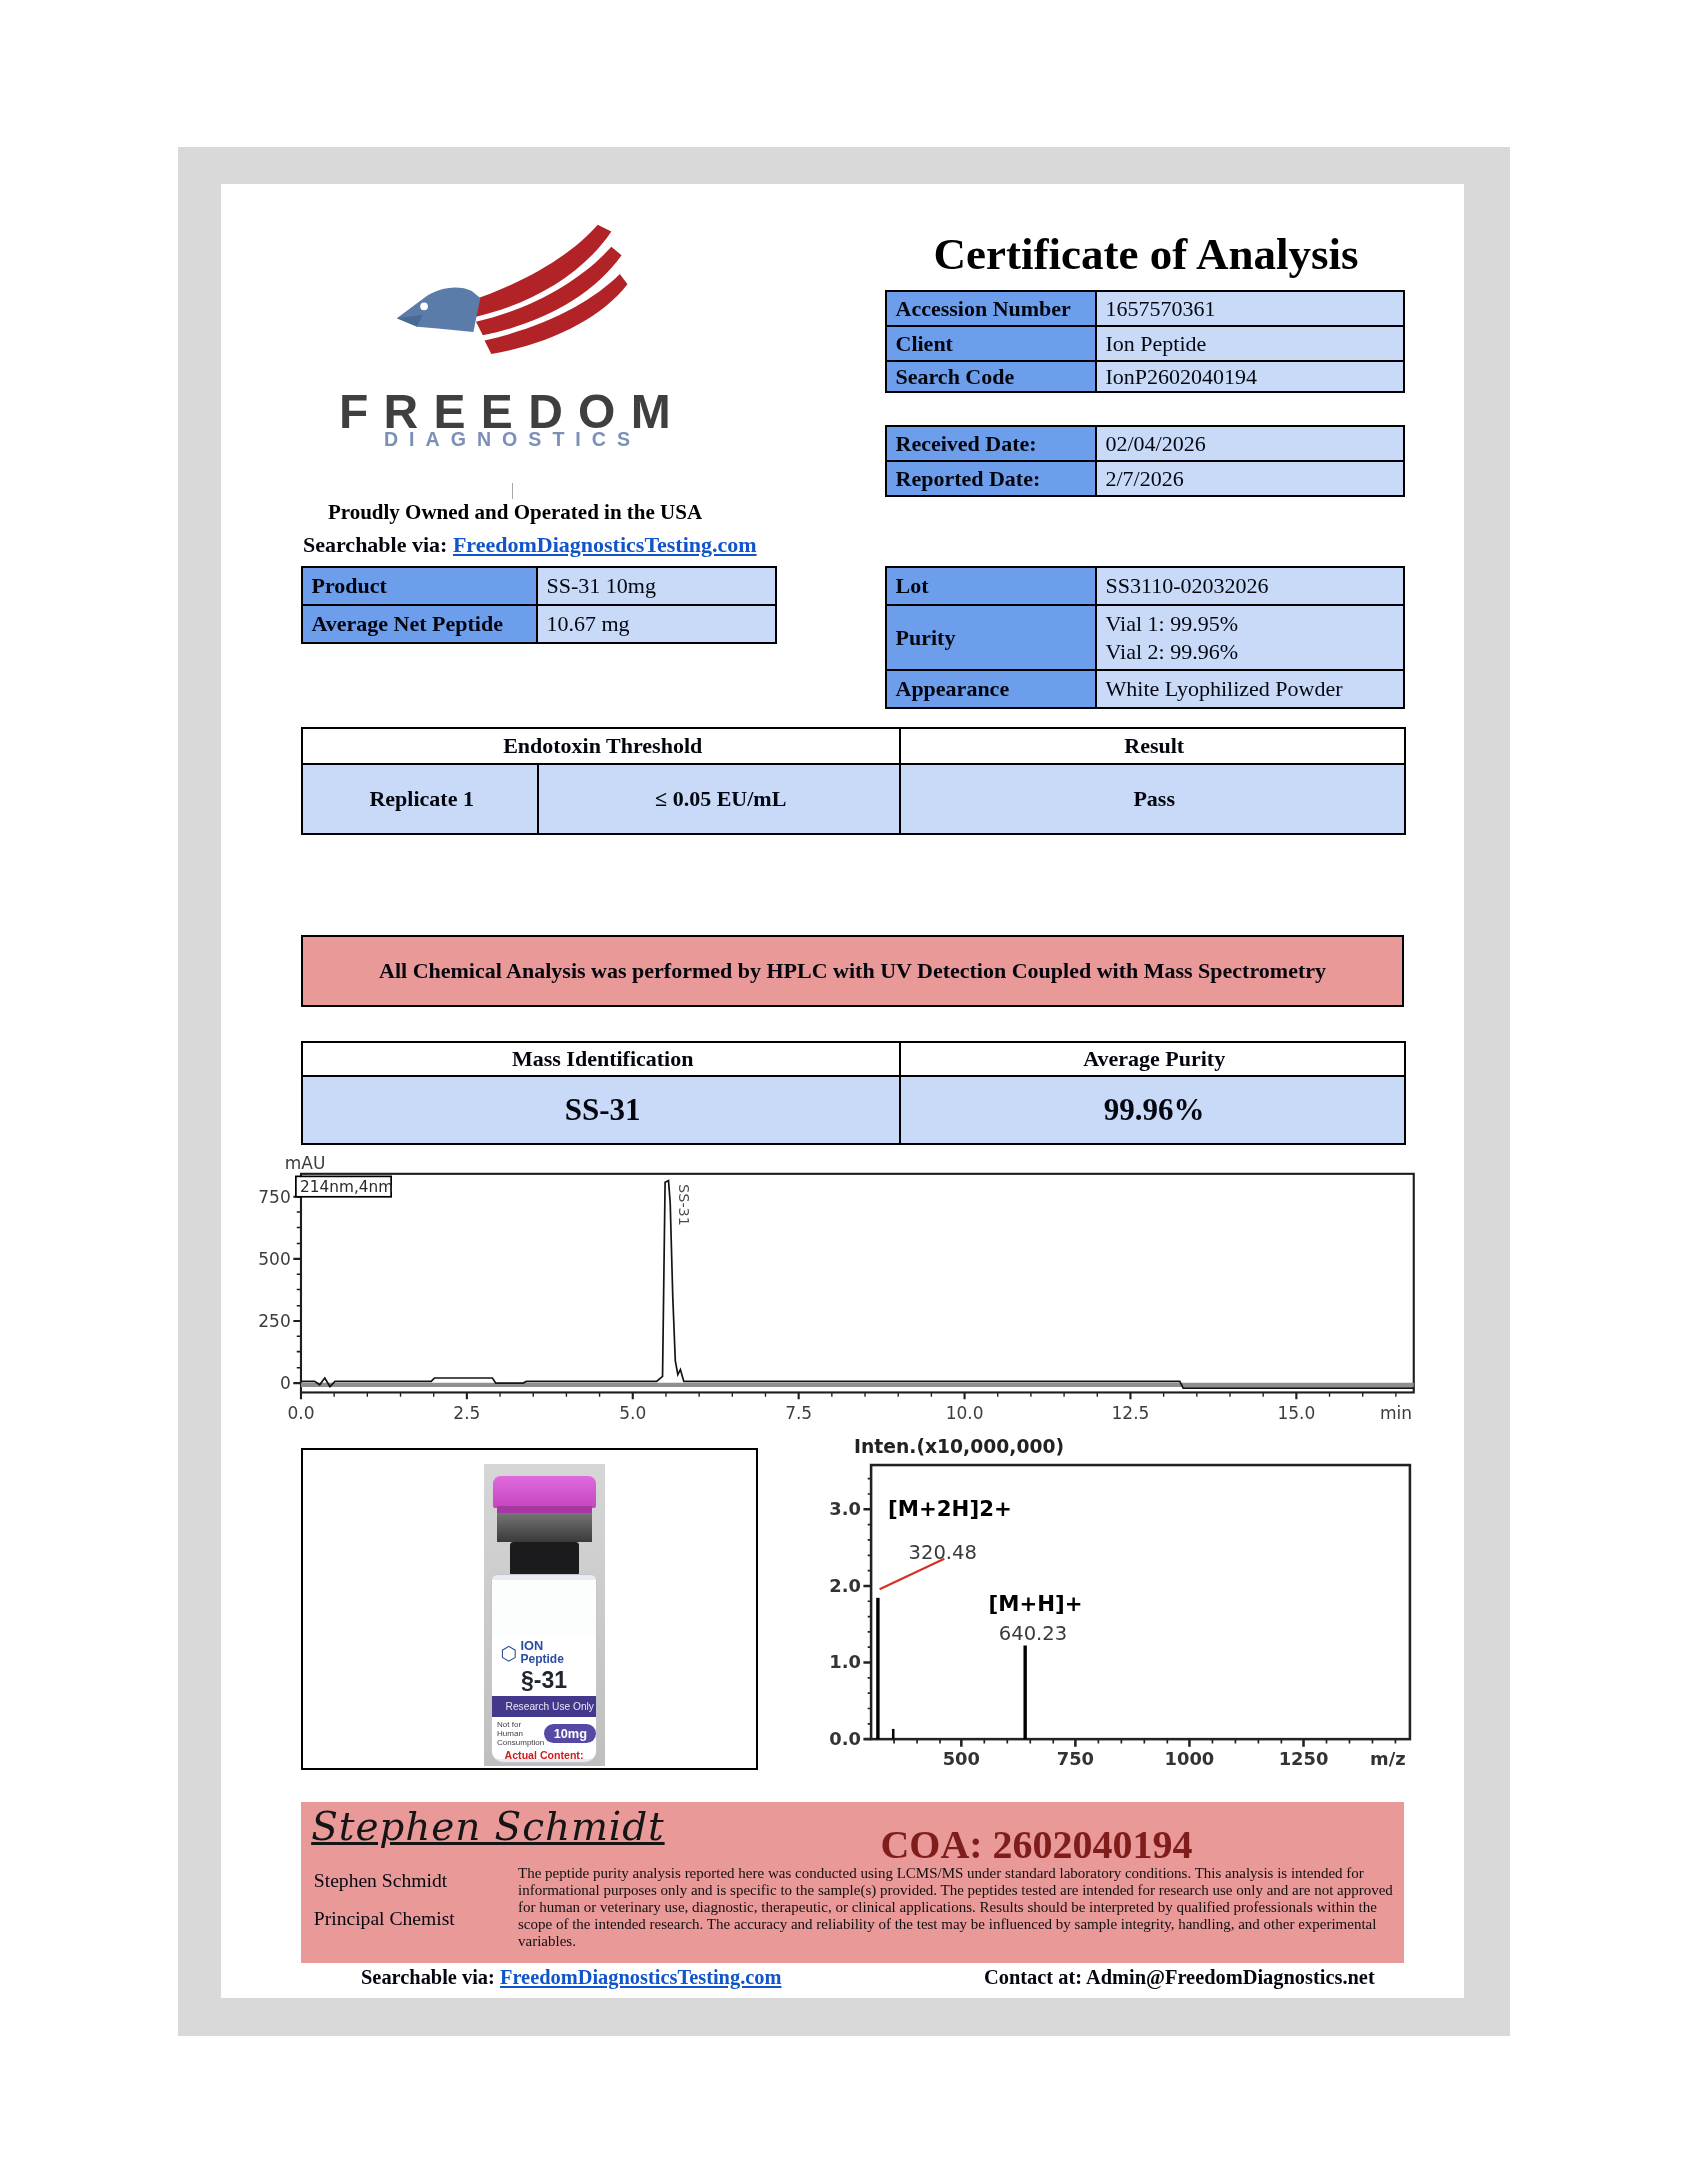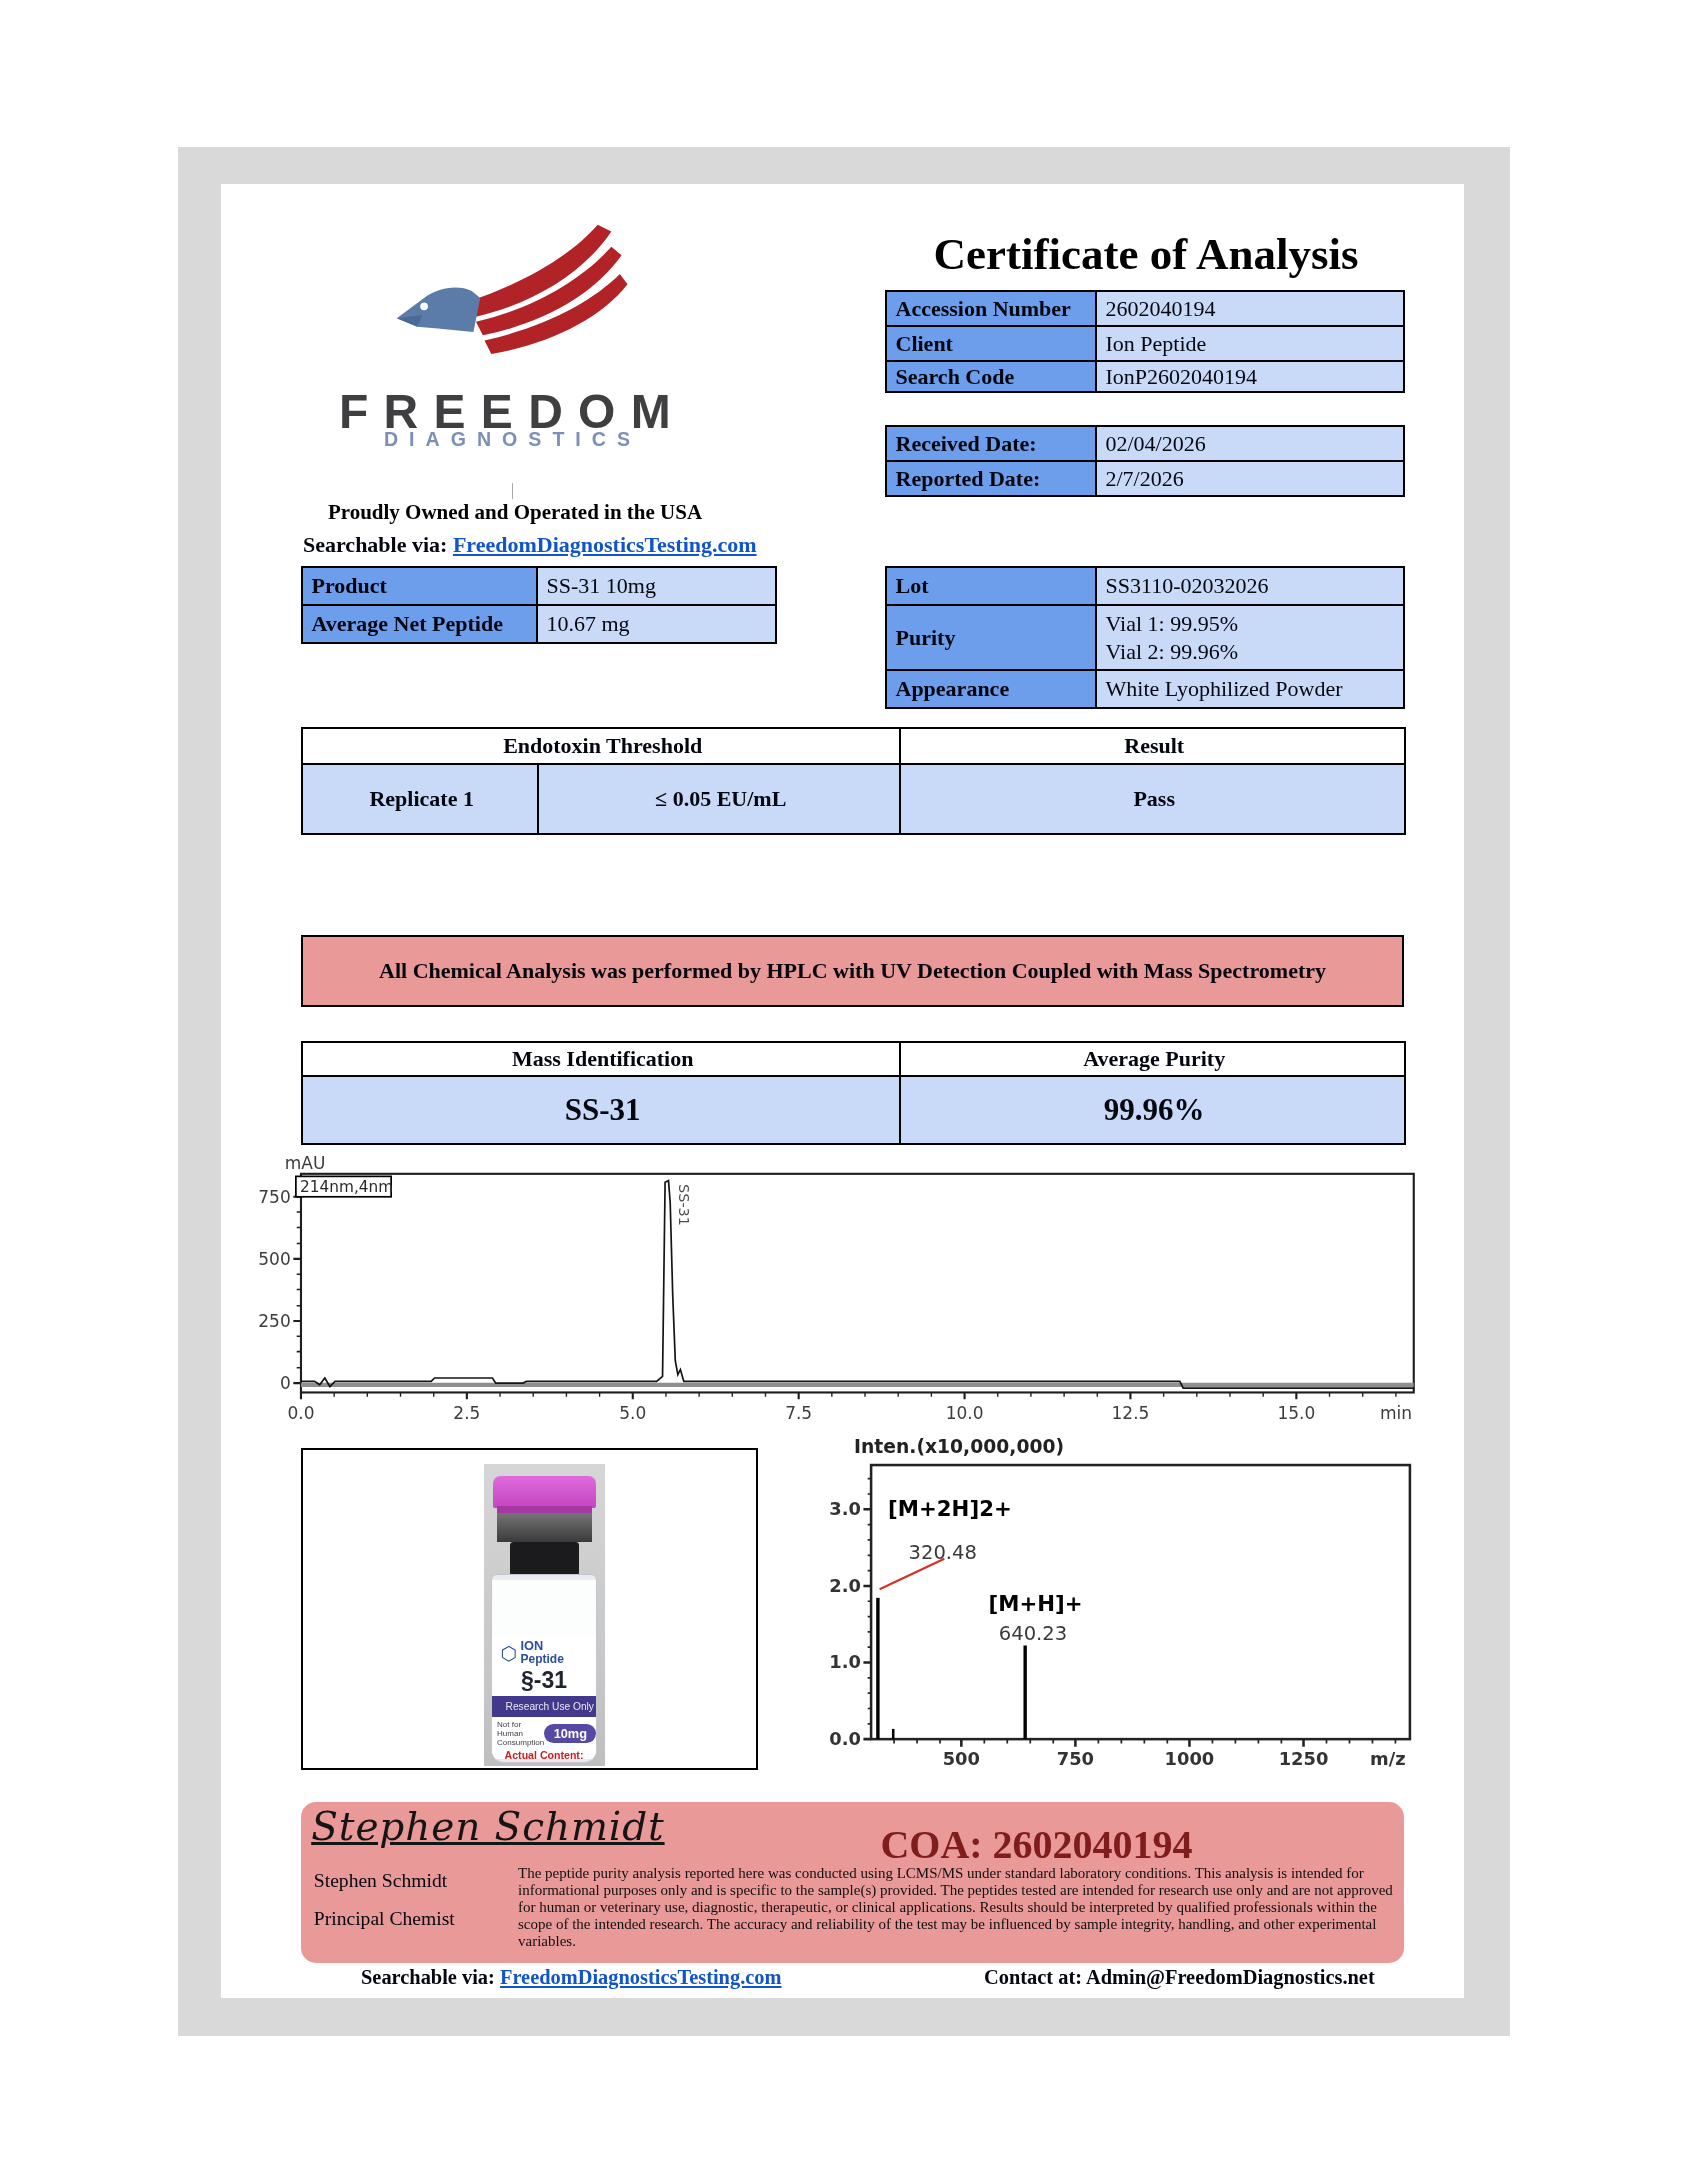--- a/index.html
+++ b/index.html
@@ -77,21 +77,21 @@
   #vial-product{width:100%;text-align:center;font-weight:bold;font-size:23px;color:#20262f;margin-top:0.9px;}
   #vial-purple-band{width:100%;height:21px;background:#43398c;color:#e8e6f2;
     font-size:10.2px;line-height:21px;padding-left:13.6px;margin-top:2.6px;}
   #vial-bottom-row{display:flex;justify-content:space-between;align-items:center;padding:2.6px 5.1px 0 5.1px;}
   #vial-warning{font-size:8px;color:#3c3c46;line-height:9px;}
   #vial-dose{background:#5549a5;color:#fff;font-weight:bold;font-size:12.8px;
     border-radius:10.2px;padding:1.7px 9.4px;}
   #vial-content-note{width:100%;text-align:center;font-weight:bold;font-size:10.6px;color:#cf1b1b;margin-top:1.7px;}
 
   
-  #sig-block{left:301px;top:1802px;width:1103px;height:161px;background:#ea9999;border-radius:15px;}
+  #sig-block{left:301px;top:1802px;width:1103px;height:161px;background:#ea9999;}
   #sig-script{position:absolute;left:10.2px;top:1.7px;font-family:"DejaVu Serif",serif;
     font-style:italic;font-size:39px;color:#151515;text-decoration:underline;letter-spacing:0.9px;}
   #sig-coa{position:absolute;left:480px;top:19px;width:511px;text-align:center;
     font-weight:bold;font-size:40px;color:#7f1d1d;}
   #sig-name{position:absolute;left:12.8px;top:68px;font-size:19.6px;}
   #sig-role{position:absolute;left:12.8px;top:106px;font-size:19.6px;}
   #sig-disclaimer{position:absolute;left:217px;top:63px;width:877px;
     font-size:15px;line-height:17px;color:#101010;}
 
   #footer-left{left:361px;top:1966px;font-weight:bold;font-size:20.4px;}
@@ -127,21 +127,21 @@
 <div class="abs" id="doc-title">Certificate of Analysis</div>
 
 <table class="abs tbl" id="info-table">
   <colgroup>
       <col style="width:210px">
       <col style="width:308px">
     </colgroup>
   <tbody>
       <tr style="height:35px">
     <td class="lbl">Accession Number</td>
-    <td class="val">2602040194</td>
+    <td class="val">1657570361</td>
   </tr>
   <tr style="height:35px">
     <td class="lbl">Client</td>
     <td class="val">Ion Peptide</td>
   </tr>
   <tr style="height:26px">
     <td class="lbl">Search Code</td>
     <td class="val">IonP2602040194</td>
   </tr>
 </tbody>

